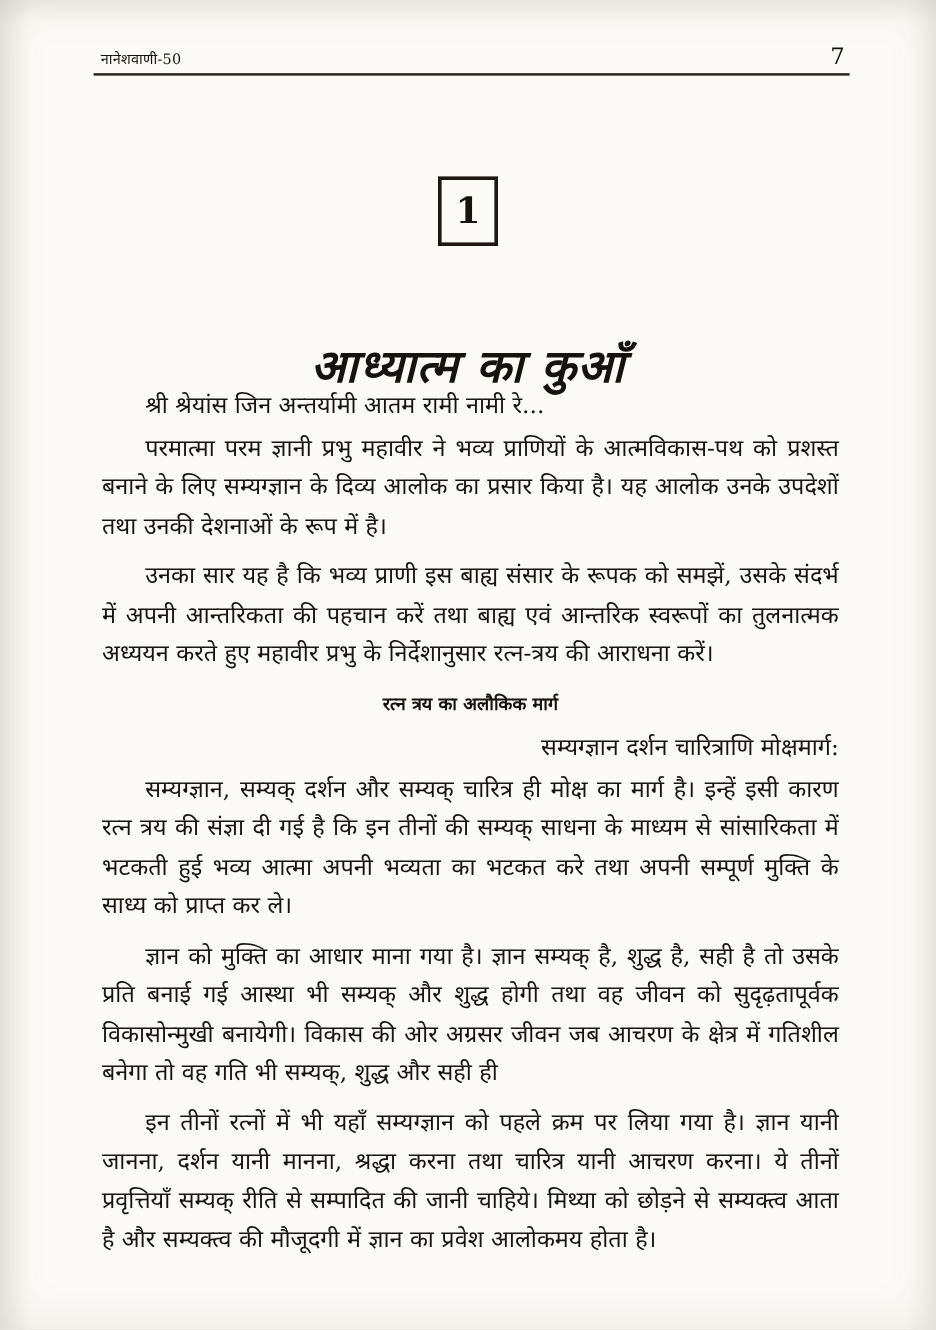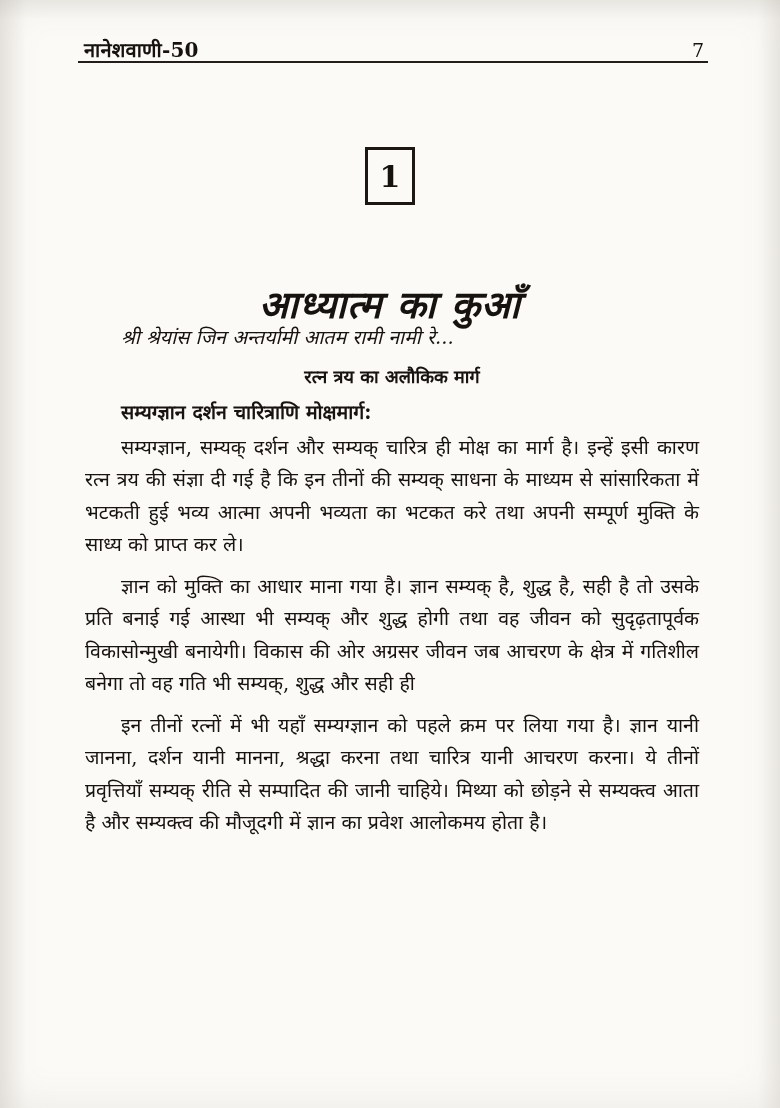--- a/index.html
+++ b/index.html
@@ -36,22 +36,22 @@
   .running-header {
     position: absolute;
     top: 36px;
     left: 84px;
     right: 76px;
     display: flex;
     justify-content: space-between;
     align-items: baseline;
   }
   .book-title {
-    font-size: 20px;
-    font-weight: bold;
+    font-size: 12px;
+    font-weight: normal;
     letter-spacing: 0.2px;
   }
   .page-number {
     font-size: 19px;
     font-weight: normal;
   }
   .header-rule {
     position: absolute;
     top: 61px;
     left: 78px;
@@ -95,37 +95,35 @@
     width: 614px;
     font-size: 19.5px;
     line-height: 32.5px;
     text-align: justify;
     color: #171310;
   }
   .verse-line {
     margin: 0 0 3px 0;
     text-indent: 36px;
     text-align: left;
-    font-style: italic;
   }
   .para {
     margin: 0 0 9px 0;
     text-indent: 36px;
   }
   .section-heading {
     margin: 6px 0 4px 0;
     text-align: center;
     font-weight: bold;
-    font-size: 18px;
+    font-size: 15px;
   }
   .sutra-line {
     margin: 0 0 2px 0;
     text-indent: 36px;
-    text-align: left;
-    font-weight: bold;
+    text-align: right;
   }
 </style>
 </head>
 <body>
 
 <div class="page">
 
   <div class="running-header">
     <span class="book-title">नानेशवाणी-50</span>
     <span class="page-number">7</span>
@@ -135,21 +133,23 @@
   <div class="chapter-box">
     <span>1</span>
   </div>
 
   <h1 class="chapter-title">आध्यात्म का कुआँ</h1>
 
   <div class="body-text">
 
     <p class="verse-line">श्री श्रेयांस जिन अन्तर्यामी आतम रामी नामी रे...</p>
 
+    <p class="para">परमात्मा परम ज्ञानी प्रभु महावीर ने भव्य प्राणियों के आत्मविकास-पथ को प्रशस्त बनाने के लिए सम्यग्ज्ञान के दिव्य आलोक का प्रसार किया है। यह आलोक उनके उपदेशों तथा उनकी देशनाओं के रूप में है।</p>
 
+    <p class="para">उनका सार यह है कि भव्य प्राणी इस बाह्य संसार के रूपक को समझें, उसके संदर्भ में अपनी आन्तरिकता की पहचान करें तथा बाह्य एवं आन्तरिक स्वरूपों का तुलनात्मक अध्ययन करते हुए महावीर प्रभु के निर्देशानुसार रत्न-त्रय की आराधना करें।</p>
 
     <h2 class="section-heading">रत्न त्रय का अलौकिक मार्ग</h2>
 
     <p class="sutra-line">सम्यग्ज्ञान दर्शन चारित्राणि मोक्षमार्ग:</p>
 
     <p class="para">सम्यग्ज्ञान, सम्यक् दर्शन और सम्यक् चारित्र ही मोक्ष का मार्ग है। इन्हें इसी कारण रत्न त्रय की संज्ञा दी गई है कि इन तीनों की सम्यक् साधना के माध्यम से सांसारिकता में भटकती हुई भव्य आत्मा अपनी भव्यता का भटकत करे तथा अपनी सम्पूर्ण मुक्ति के साध्य को प्राप्त कर ले।</p>
 
     <p class="para">ज्ञान को मुक्ति का आधार माना गया है। ज्ञान सम्यक् है, शुद्ध है, सही है तो उसके प्रति बनाई गई आस्था भी सम्यक् और शुद्ध होगी तथा वह जीवन को सुदृढ़तापूर्वक विकासोन्मुखी बनायेगी। विकास की ओर अग्रसर जीवन जब आचरण के क्षेत्र में गतिशील बनेगा तो वह गति भी सम्यक्, शुद्ध और सही ही</p>
 
     <p class="para">इन तीनों रत्नों में भी यहाँ सम्यग्ज्ञान को पहले क्रम पर लिया गया है। ज्ञान यानी जानना, दर्शन यानी मानना, श्रद्धा करना तथा चारित्र यानी आचरण करना। ये तीनों प्रवृत्तियाँ सम्यक् रीति से सम्पादित की जानी चाहिये। मिथ्या को छोड़ने से सम्यक्त्व आता है और सम्यक्त्व की मौजूदगी में ज्ञान का प्रवेश आलोकमय होता है।</p>

